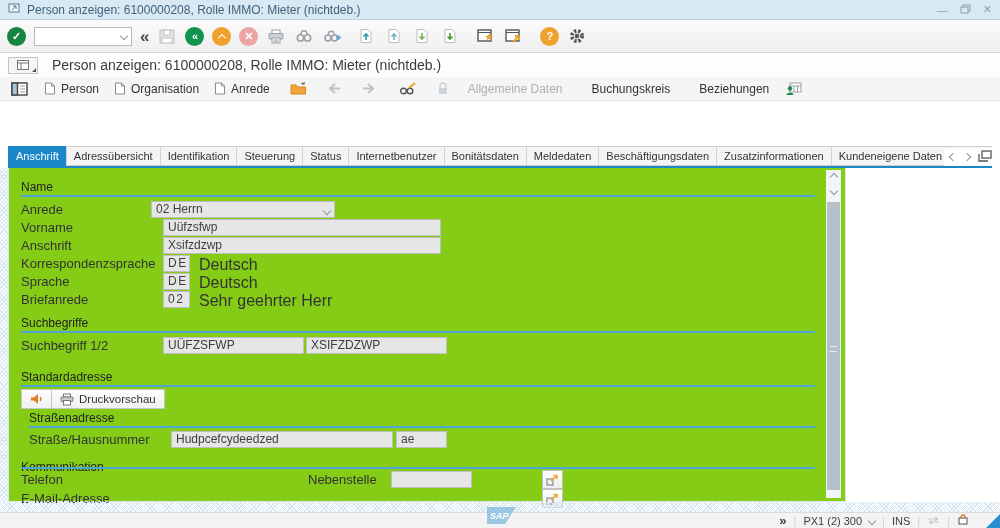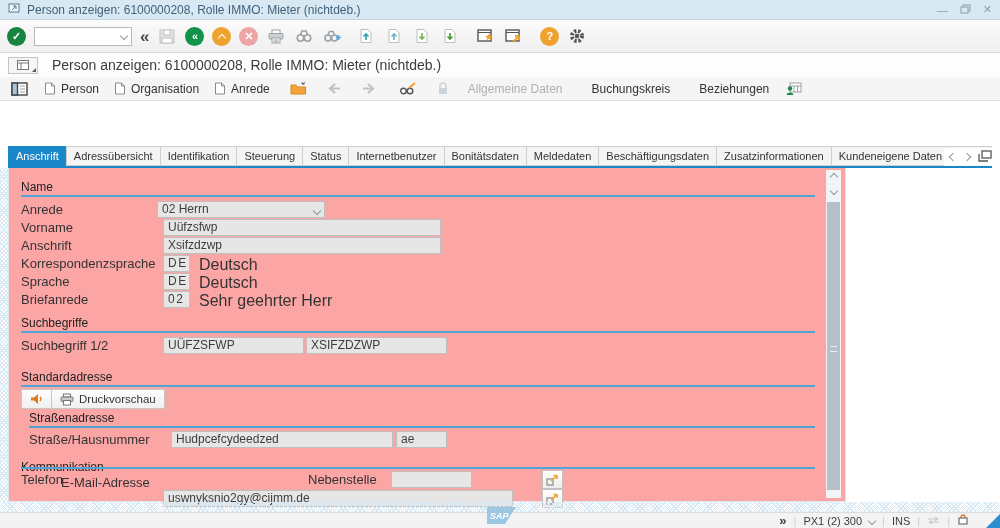--- a/index.html
+++ b/index.html
@@ -61,21 +61,21 @@
   
   .tabbar { position:absolute; top:146px; left:8px; width:984px; height:20px; display:flex; overflow:hidden; }
   .tab { height:20px; padding:0 7px; font-size:11px; color:#333; background:#f4f4f4;
     border:1px solid #d0d0d0; border-right:none; display:flex; align-items:center; white-space:nowrap; }
   .tab:last-of-type { border-right:1px solid #d0d0d0; }
   .tab.active { background:#1a87c9; border-color:#1a87c9; color:#fff; }
   .tabnav { position:absolute; right:0; top:2px; display:flex; align-items:center; gap:8px; background:#fff; padding-left:6px; }
   .tabline { position:absolute; top:166px; left:8px; width:984px; height:2px; background:#1a87c9; }
 
   
-  .panel { position:absolute; top:168px; left:8px; width:838px; height:334px; background:#fca5a5;
+  .panel { position:absolute; top:168px; left:8px; width:838px; height:334px; background:#84cc16;
     border:1px solid #dde6ec; border-top:none; }
   .gtitle { position:absolute; font-size:12px; color:#222; }
   .gline { position:absolute; height:2px; background:#4fa5d8; }
   .desc { position:absolute; font-size:16px; color:#333; }
   .atoolbar { position:absolute; display:flex; height:20px; }
   .abtn { height:20px; border:1px solid #c6c6c6; background:linear-gradient(#fdfdfd,#f0f0f0);
     display:flex; align-items:center; gap:5px; padding:0 8px; font-size:11.5px; color:#333; }
   .abtn + .abtn { border-left:none; }
 
   
@@ -346,21 +346,21 @@
     </span>
   </div>
   <div class="tabline"></div>
 
   <div class="panel">
 
     <span class="gtitle" style="left:12px; top:12px;">Name</span>
     <div class="gline" style="left:12px; top:27px; width:794px;"></div>
 
     <span class="lbl" style="left:12px; top:34px;">Anrede</span>
-    <span class="fld" style="left:148px; top:33px; width:168px;">
+    <span class="fld" style="left:142px; top:33px; width:184px;">
       <span>02 Herrn</span>
       <span class="fchev chev down lite"></span>
     </span>
 
     <span class="lbl" style="left:12px; top:52px;">Vorname</span>
     <span class="fld" style="left:154px; top:51px; width:278px;">Uüfzsfwp</span>
 
     <span class="lbl" style="left:12px; top:70px;">Anschrift</span>
     <span class="fld" style="left:154px; top:69px; width:278px;">Xsifzdzwp</span>
 
@@ -416,22 +416,21 @@
     <span class="lbl" style="left:12px; top:304px;">Telefon</span>
     <span class="lbl" style="left:299px; top:304px;">Nebenstelle</span>
     <span class="fld" style="left:382px; top:303px; width:81px;"></span>
     <span class="icbtn" style="left:533px; top:302px; width:21px;">
       <svg width="13" height="12">
           <rect x="1" y="5" width="6" height="6" fill="none" stroke="#8a8a8a" stroke-width="1.2"></rect>
           <path d="M5 7 L11 1.5 M11 1.5 h-3.5 M11 1.5 v3.5" stroke="#f0a22e" stroke-width="1.6" fill="none"></path>
         </svg>
     </span>
 
-    <span class="lbl" style="left:12px; top:307px;margin-left:40px;">E-Mail-Adresse</span>
-    <span class="fld" style="left:154px; top:322px; width:350px;">uswnyksnio2gy@cijmm.de</span>
+    <span class="lbl" style="left:12px; top:323px;">E-Mail-Adresse</span>
     <span class="icbtn" style="left:533px; top:321px; width:21px;">
       <svg width="13" height="12">
           <rect x="1" y="5" width="6" height="6" fill="none" stroke="#8a8a8a" stroke-width="1.2"></rect>
           <path d="M5 7 L11 1.5 M11 1.5 h-3.5 M11 1.5 v3.5" stroke="#f0a22e" stroke-width="1.6" fill="none"></path>
         </svg>
     </span>
 
     <div class="sb">
       <span class="btn">
           <span class="chev up lite"></span>

